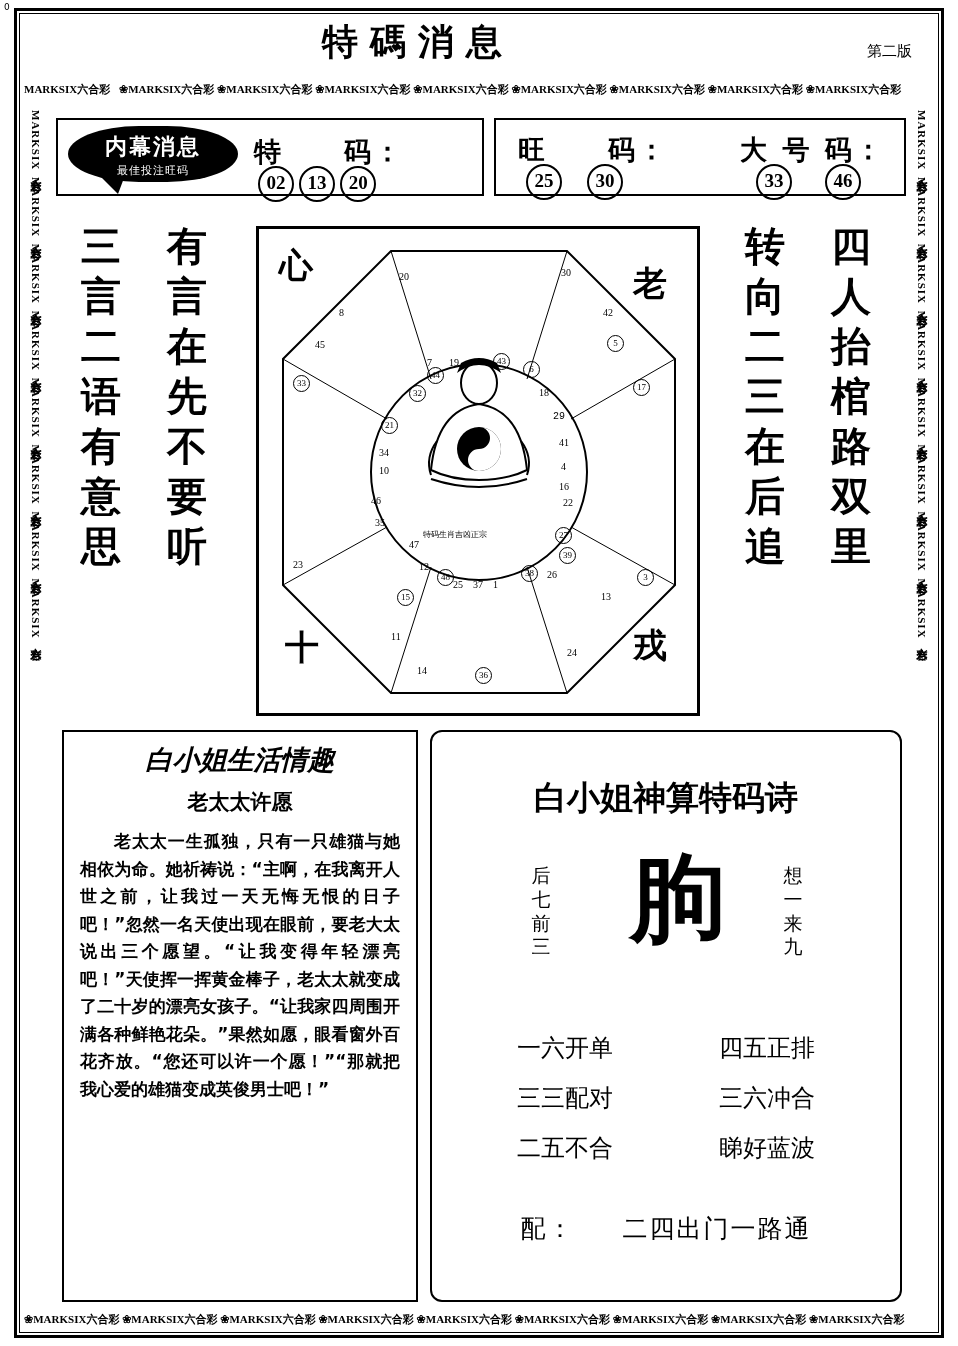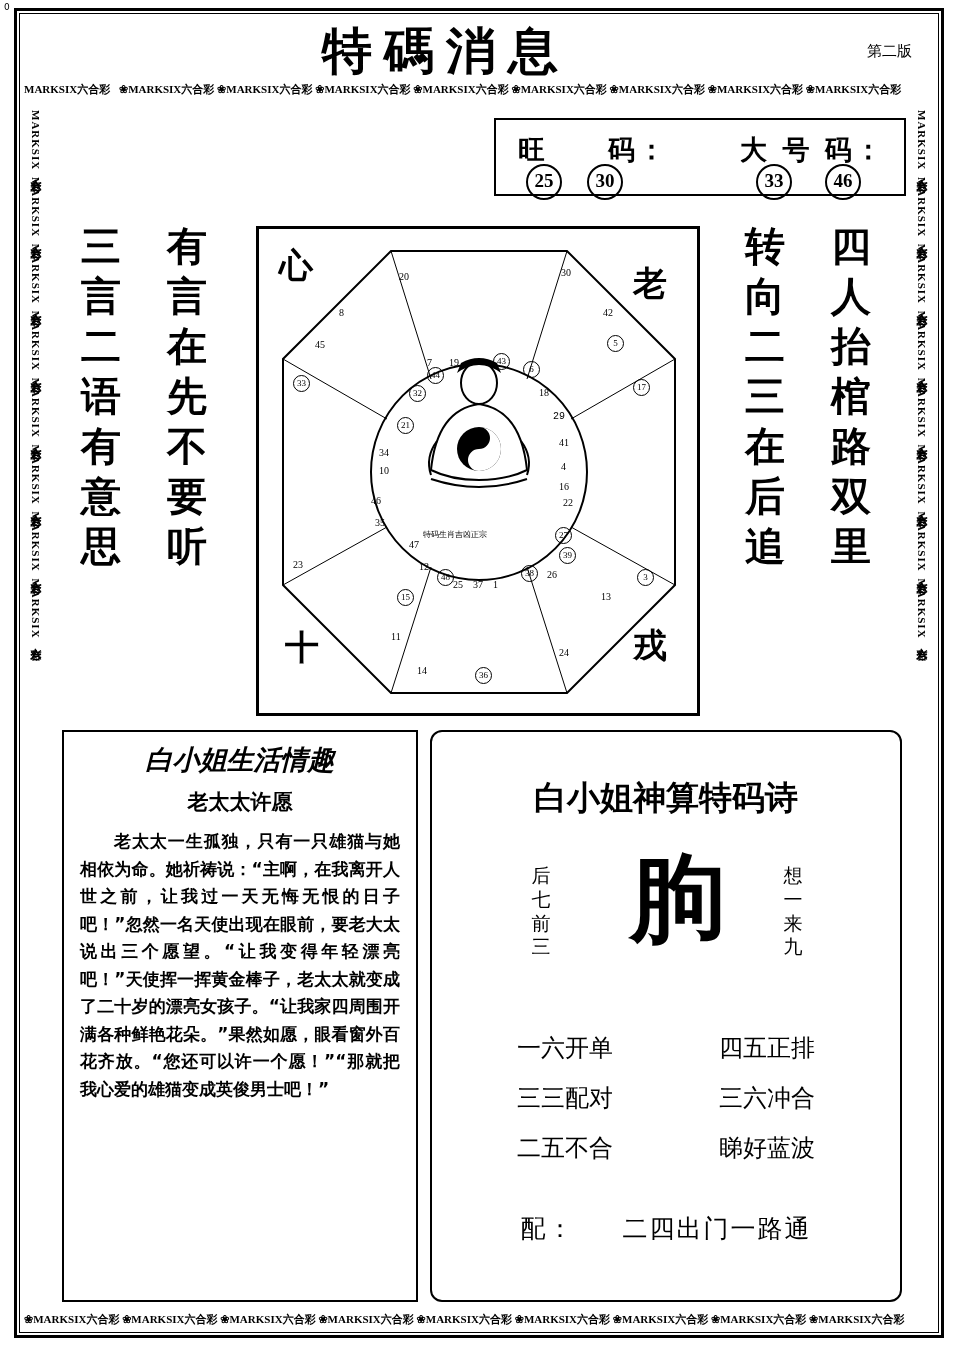--- a/index.html
+++ b/index.html
@@ -9,21 +9,21 @@
   
   .outer-frame{position:absolute;left:14px;top:8px;width:930px;height:1330px;border:3px solid #000;box-sizing:border-box;}
   .outer-frame2{position:absolute;left:19px;top:13px;width:920px;height:1320px;border:1px solid #000;box-sizing:border-box;}
 
   .corner-mark{position:absolute;font-size:9px;}
 
   
   .header{position:absolute;left:22px;top:16px;width:914px;height:62px;}
   .brand{position:absolute;left:40px;top:10px;font-size:38px;font-weight:bold;letter-spacing:4px;font-family:"DejaVu Sans",sans-serif;
          -webkit-text-stroke:1px #000;color:#fff;text-shadow:2px 2px 0 #000,-1px -1px 0 #000,1px -1px 0 #000,-1px 1px 0 #000;}
-  .maintitle{position:absolute;left:300px;top:2px;font-size:50px;font-weight:bold;letter-spacing:12px;font-family:"DejaVu Sans",sans-serif;}
+  .maintitle{position:absolute;left:300px;top:2px;font-size:36px;font-weight:bold;letter-spacing:12px;font-family:"DejaVu Sans",sans-serif;}
   .edition{position:absolute;right:24px;top:26px;font-size:15px;}
 
   
   .strip{position:absolute;font-size:11px;font-weight:bold;letter-spacing:0px;white-space:nowrap;overflow:hidden;font-family:"Liberation Serif",serif;}
   .strip-top{left:24px;top:82px;width:912px;height:22px;}
   .strip-bottom{left:24px;bottom:12px;width:912px;height:22px;}
   .strip span{display:inline-block;padding-right:6px;}
   .vstrip{position:absolute;width:24px;height:1190px;top:110px;font-size:11px;font-weight:bold;font-family:"Liberation Serif",serif;
           writing-mode:vertical-rl;text-orientation:mixed;letter-spacing:1px;overflow:hidden;line-height:24px;}
   .vstrip-left{left:24px;}
@@ -99,20 +99,32 @@
     <span>❀MARKSIX六合彩 ❀MARKSIX六合彩 ❀MARKSIX六合彩 ❀MARKSIX六合彩 ❀MARKSIX六合彩 ❀MARKSIX六合彩 ❀MARKSIX六合彩 ❀MARKSIX六合彩</span>
   </div>
   <div class="strip strip-bottom">
     <span>❀MARKSIX六合彩 ❀MARKSIX六合彩 ❀MARKSIX六合彩 ❀MARKSIX六合彩 ❀MARKSIX六合彩 ❀MARKSIX六合彩 ❀MARKSIX六合彩 ❀MARKSIX六合彩 ❀MARKSIX六合彩</span>
   </div>
   <div class="vstrip vstrip-left">MARKSIX六合彩 MARKSIX六合彩 MARKSIX六合彩 MARKSIX六合彩 MARKSIX六合彩 MARKSIX六合彩 MARKSIX六合彩 MARKSIX六合彩</div>
   <div class="vstrip vstrip-right">MARKSIX六合彩 MARKSIX六合彩 MARKSIX六合彩 MARKSIX六合彩 MARKSIX六合彩 MARKSIX六合彩 MARKSIX六合彩 MARKSIX六合彩</div>
 
   <div class="numrow">
 
+    <div class="numbox box-a">
+      <div class="bubble">
+        <div class="t1">内幕消息</div>
+        <div class="t2">最佳投注旺码</div>
+      </div>
+      <div class="lab" style="left:196px;top:14px;">特　　码：</div>
+      <div class="balls" style="left:200px;top:46px;">
+        <span class="ball">02</span>
+        <span class="ball">13</span>
+        <span class="ball">20</span>
+      </div>
+    </div>
 
     <div class="numbox box-b">
       <div class="lab" style="left:22px;top:12px;">旺　　码：</div>
       <div class="balls" style="left:30px;top:44px;">
         <span class="ball">25</span>
         <span class="ball" style="margin-left:20px;">30</span>
       </div>
       <div class="lab" style="left:244px;top:12px;">大 号 码：</div>
       <div class="balls" style="left:260px;top:44px;">
         <span class="ball">33</span>
@@ -188,21 +200,21 @@
       <div class="cn-num" style="left:156px;top:118px;">7</div>
       <div class="cn-num" style="left:178px;top:118px;">19</div>
       <div class="cn-num" style="left:202px;top:118px;">31</div>
       <div class="cn-num circ" style="left:222px;top:114px;">43</div>
       <div class="cn-num circ" style="left:252px;top:122px;">6</div>
       <div class="cn-num circ" style="left:156px;top:128px;">44</div>
       <div class="cn-num circ" style="left:138px;top:146px;">32</div>
       <div class="cn-num" style="left:268px;top:148px;">18</div>
       <div class="cn-num circ" style="left:362px;top:140px;">17</div>
       <div class="cn-num" style="left:282px;top:172px;font-family:Liberation Mono, monospace;">29</div>
-      <div class="cn-num circ" style="left:110px;top:178px;margin-left:16px;">21</div>
+      <div class="cn-num circ" style="left:110px;top:178px;">21</div>
       <div class="cn-num" style="left:288px;top:198px;">41</div>
       <div class="cn-num" style="left:108px;top:208px;">34</div>
       <div class="cn-num" style="left:290px;top:222px;">4</div>
       <div class="cn-num" style="left:108px;top:226px;">10</div>
       <div class="cn-num" style="left:288px;top:242px;">16</div>
       <div class="cn-num" style="left:100px;top:256px;">46</div>
       <div class="cn-num" style="left:292px;top:258px;">22</div>
       <div class="cn-num" style="left:104px;top:278px;">35</div>
       <div class="cn-num circ" style="left:284px;top:288px;">27</div>
       <div class="cn-num" style="left:138px;top:300px;">47</div>
@@ -212,21 +224,21 @@
       <div class="cn-num circ" style="left:166px;top:330px;">48</div>
       <div class="cn-num circ" style="left:250px;top:326px;">38</div>
       <div class="cn-num" style="left:276px;top:330px;">26</div>
       <div class="cn-num circ" style="left:366px;top:330px;">3</div>
       <div class="cn-num" style="left:182px;top:340px;">25</div>
       <div class="cn-num" style="left:202px;top:340px;">37</div>
       <div class="cn-num" style="left:222px;top:340px;">1</div>
       <div class="cn-num" style="left:330px;top:352px;">13</div>
       <div class="cn-num circ" style="left:126px;top:350px;">15</div>
       <div class="cn-num" style="left:120px;top:392px;">11</div>
-      <div class="cn-num" style="left:288px;top:408px;text-align:center;">24</div>
+      <div class="cn-num" style="left:296px;top:408px;text-align:center;">24</div>
       <div class="cn-num" style="left:146px;top:426px;">14</div>
       <div class="cn-num circ" style="left:204px;top:428px;">36</div>
 
       <svg class="emperor" viewBox="0 0 164 164">
         <ellipse cx="82" cy="34" rx="18" ry="21" fill="#fff" stroke="#000" stroke-width="2"></ellipse>
         <path d="M60 24 q22 -16 44 0 l-4 -10 q-18 -10 -36 0 z" fill="#000"></path>
         <path d="M82 55 q-42 6 -48 66 q20 10 48 10 q28 0 48 -10 q-6 -60 -48 -66 z" fill="#fff" stroke="#000" stroke-width="2"></path>
         <circle cx="82" cy="100" r="22" fill="#000"></circle>
         <path d="M82 78 a22 22 0 0 1 0 44 a11 11 0 0 1 0 -22 a11 11 0 0 0 0 -22" fill="#fff"></path>
         <circle cx="82" cy="89" r="4" fill="#000"></circle>

